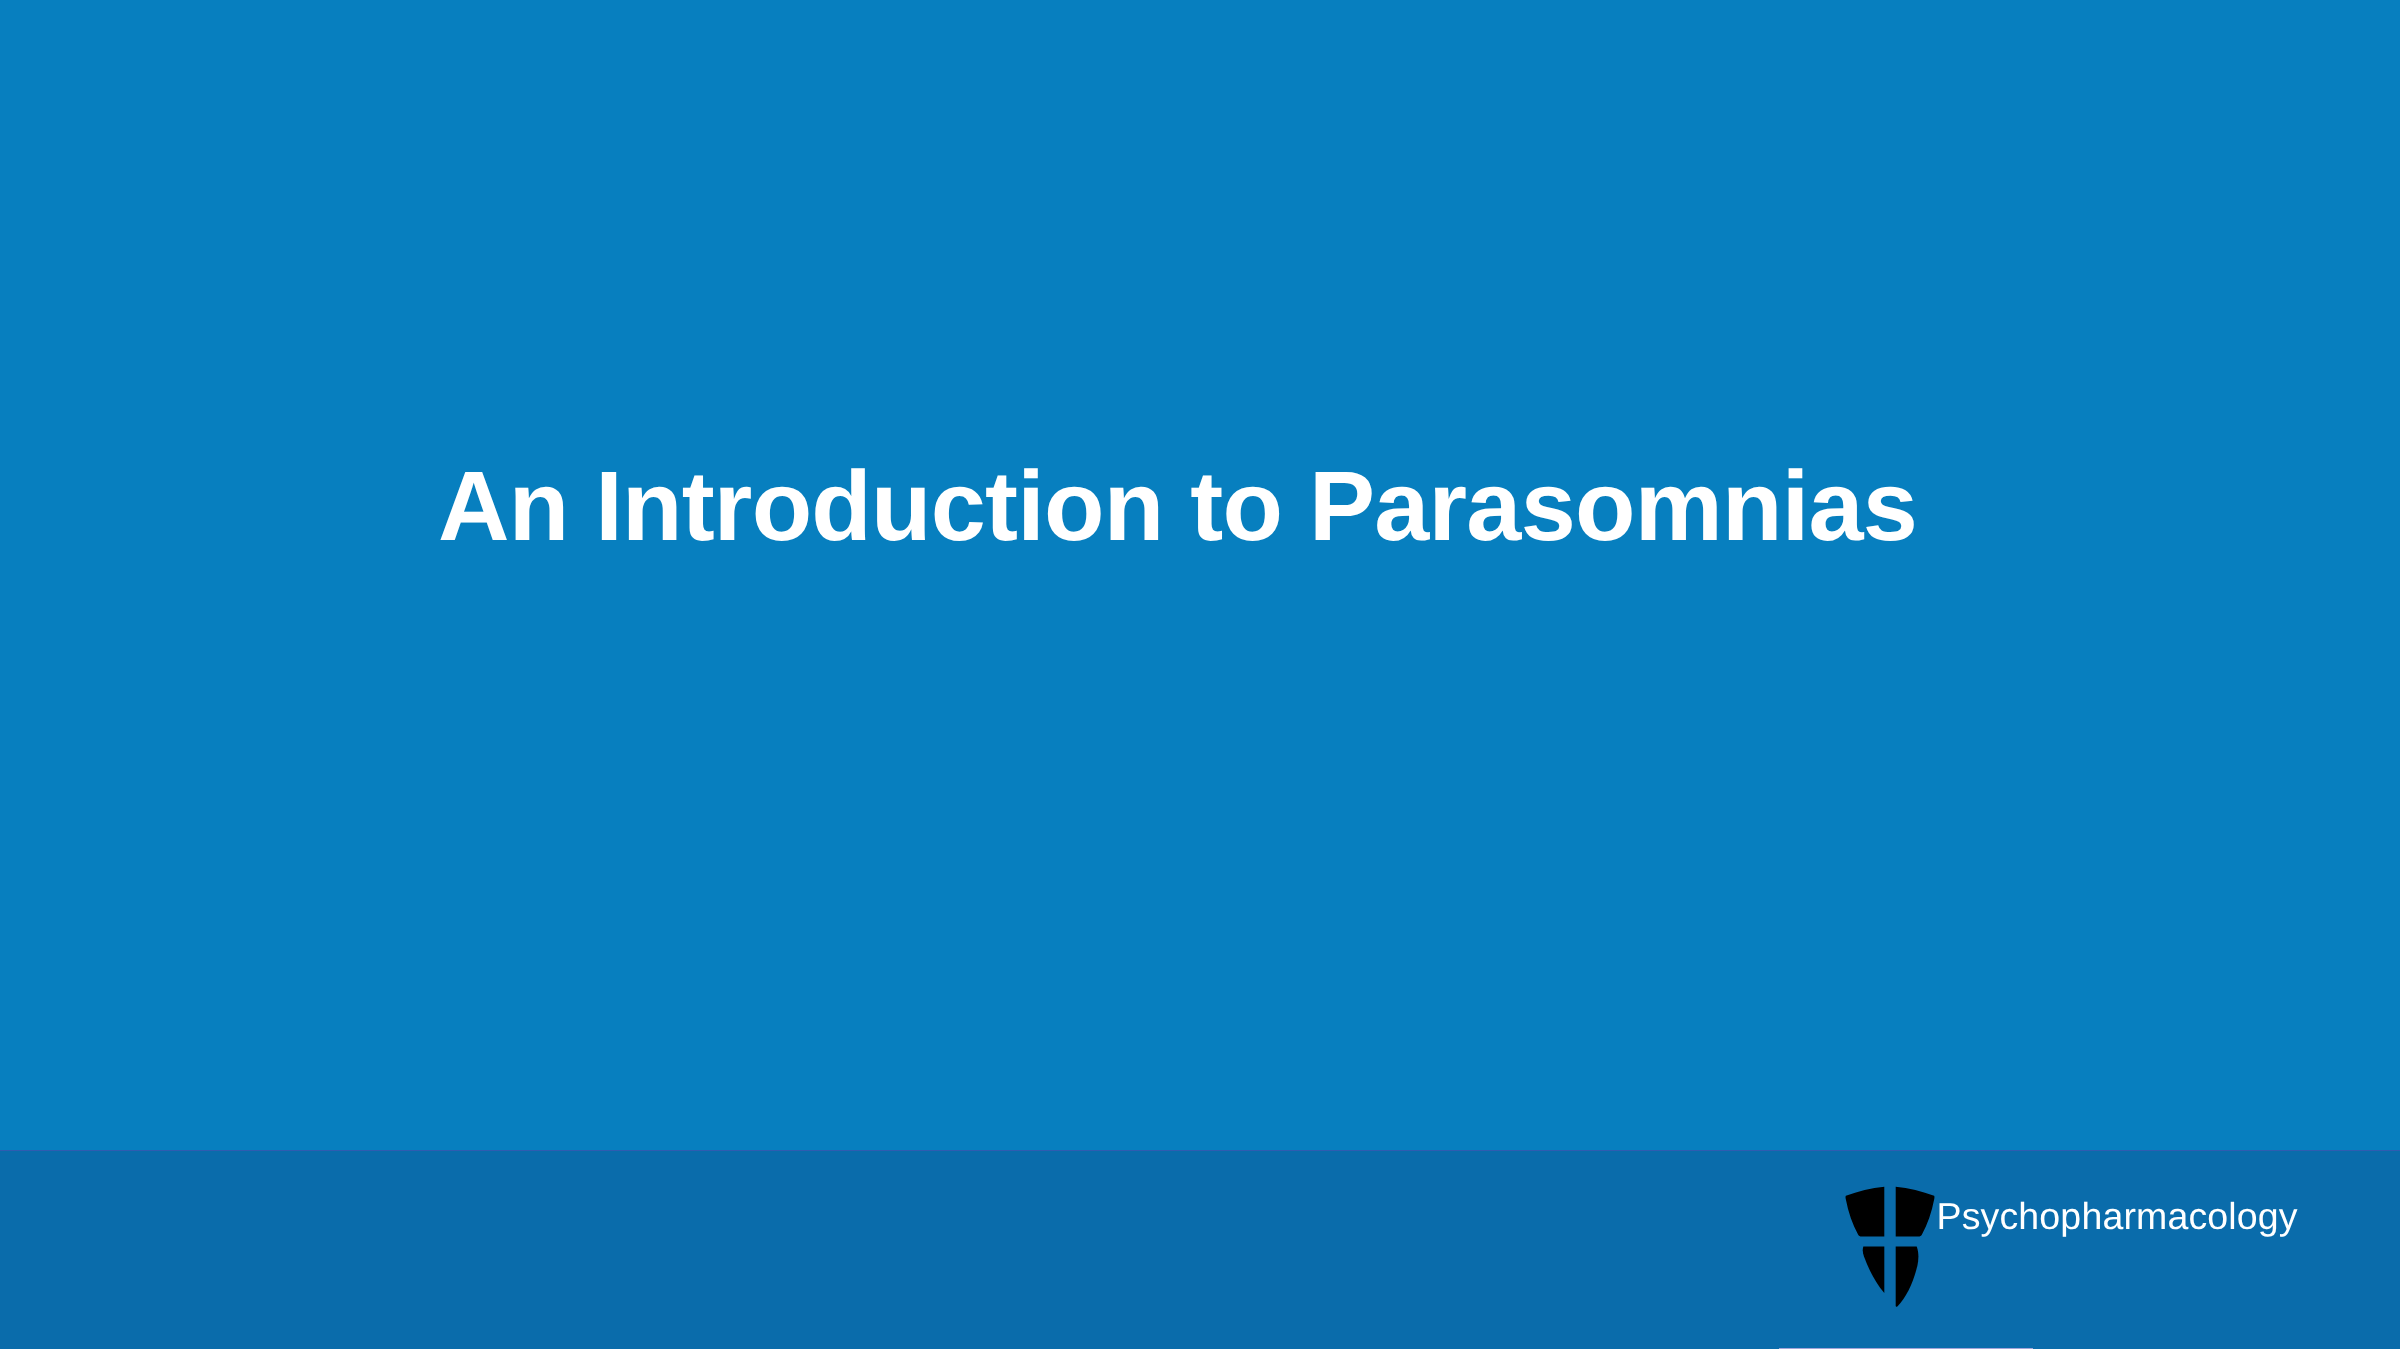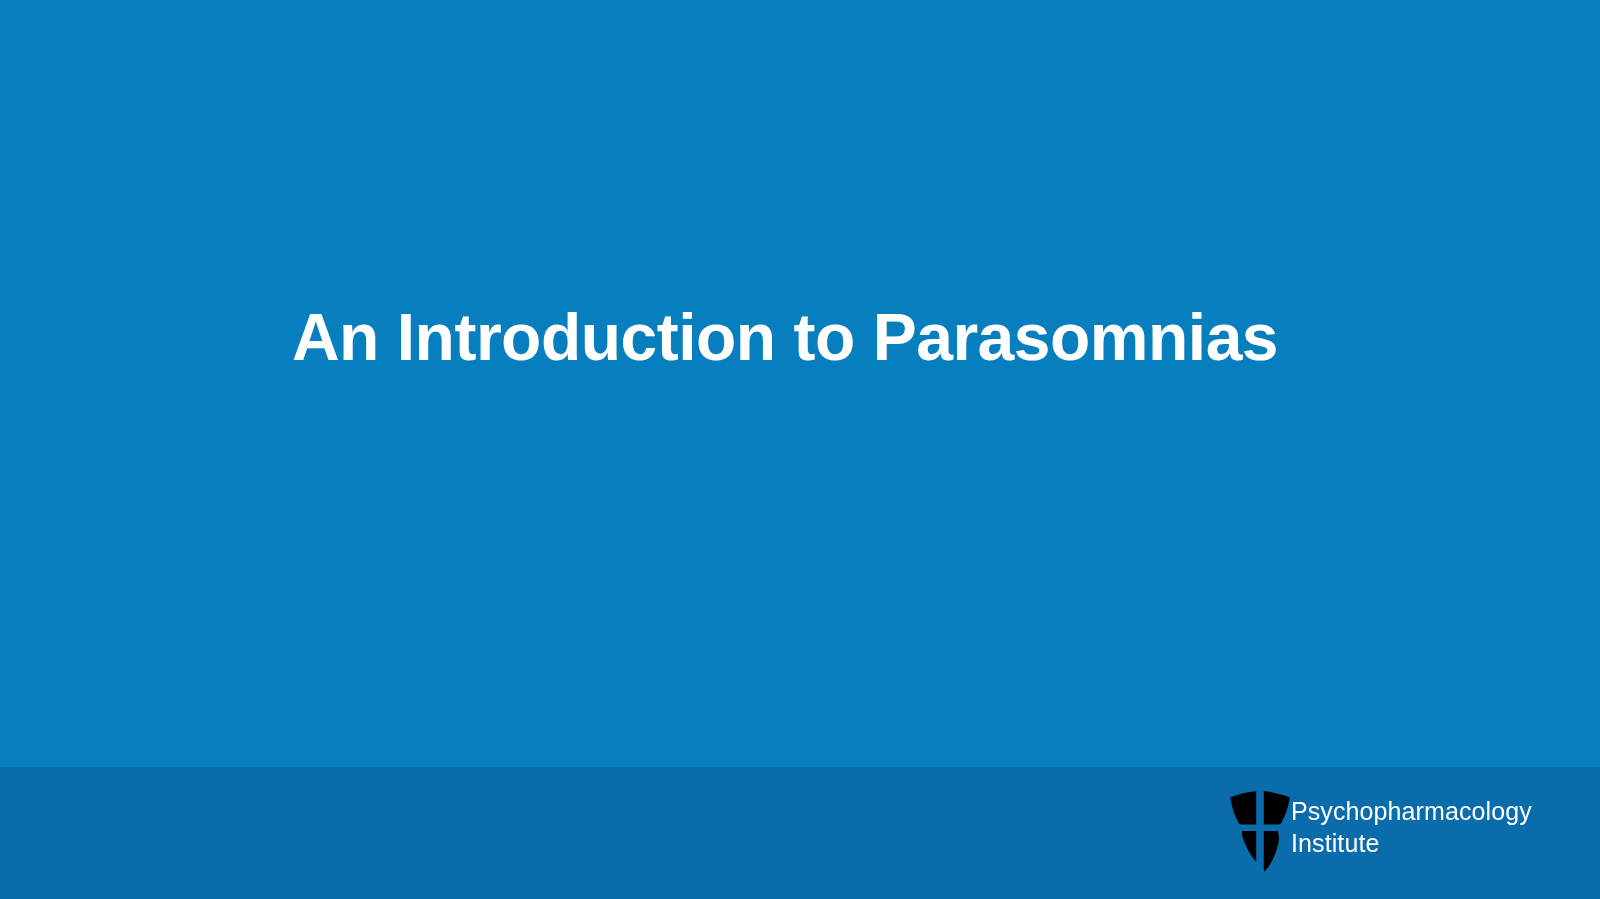--- a/index.html
+++ b/index.html
@@ -111,18 +111,17 @@
         <path d="M60.4 7.2 C52.5 4.0 43.5 2.0 34.8 1.1 L34.8 34.4 L50.0 34.4 C51.0 34.4 51.8 33.9 52.3 33.0 C56.0 26.2 58.8 18.4 60.5 9.4 C60.7 8.5 60.7 7.6 60.4 7.2 Z"></path>
 
         <path d="M13.2 41.0 L27.2 41.0 L27.2 72.0 C21.6 65.5 17.0 57.0 13.6 47.5 C12.9 45.5 12.5 43.3 13.2 41.0 Z"></path>
 
         <path d="M48.8 41.0 L34.8 41.0 L34.8 80.6 C35.0 81.2 35.6 81.4 36.1 80.9 C42.1 74.5 46.5 65.0 49.2 54.0 C50.2 49.8 50.3 45.2 48.8 41.0 Z"></path>
       </svg>
     </span>
 
     <span class="logo-text">
       <span class="line">Psychopharmacology</span>
-      <span class="line">Institute</span>
     </span>
 
   </div>
 
 </div>
 
 </body></html>

